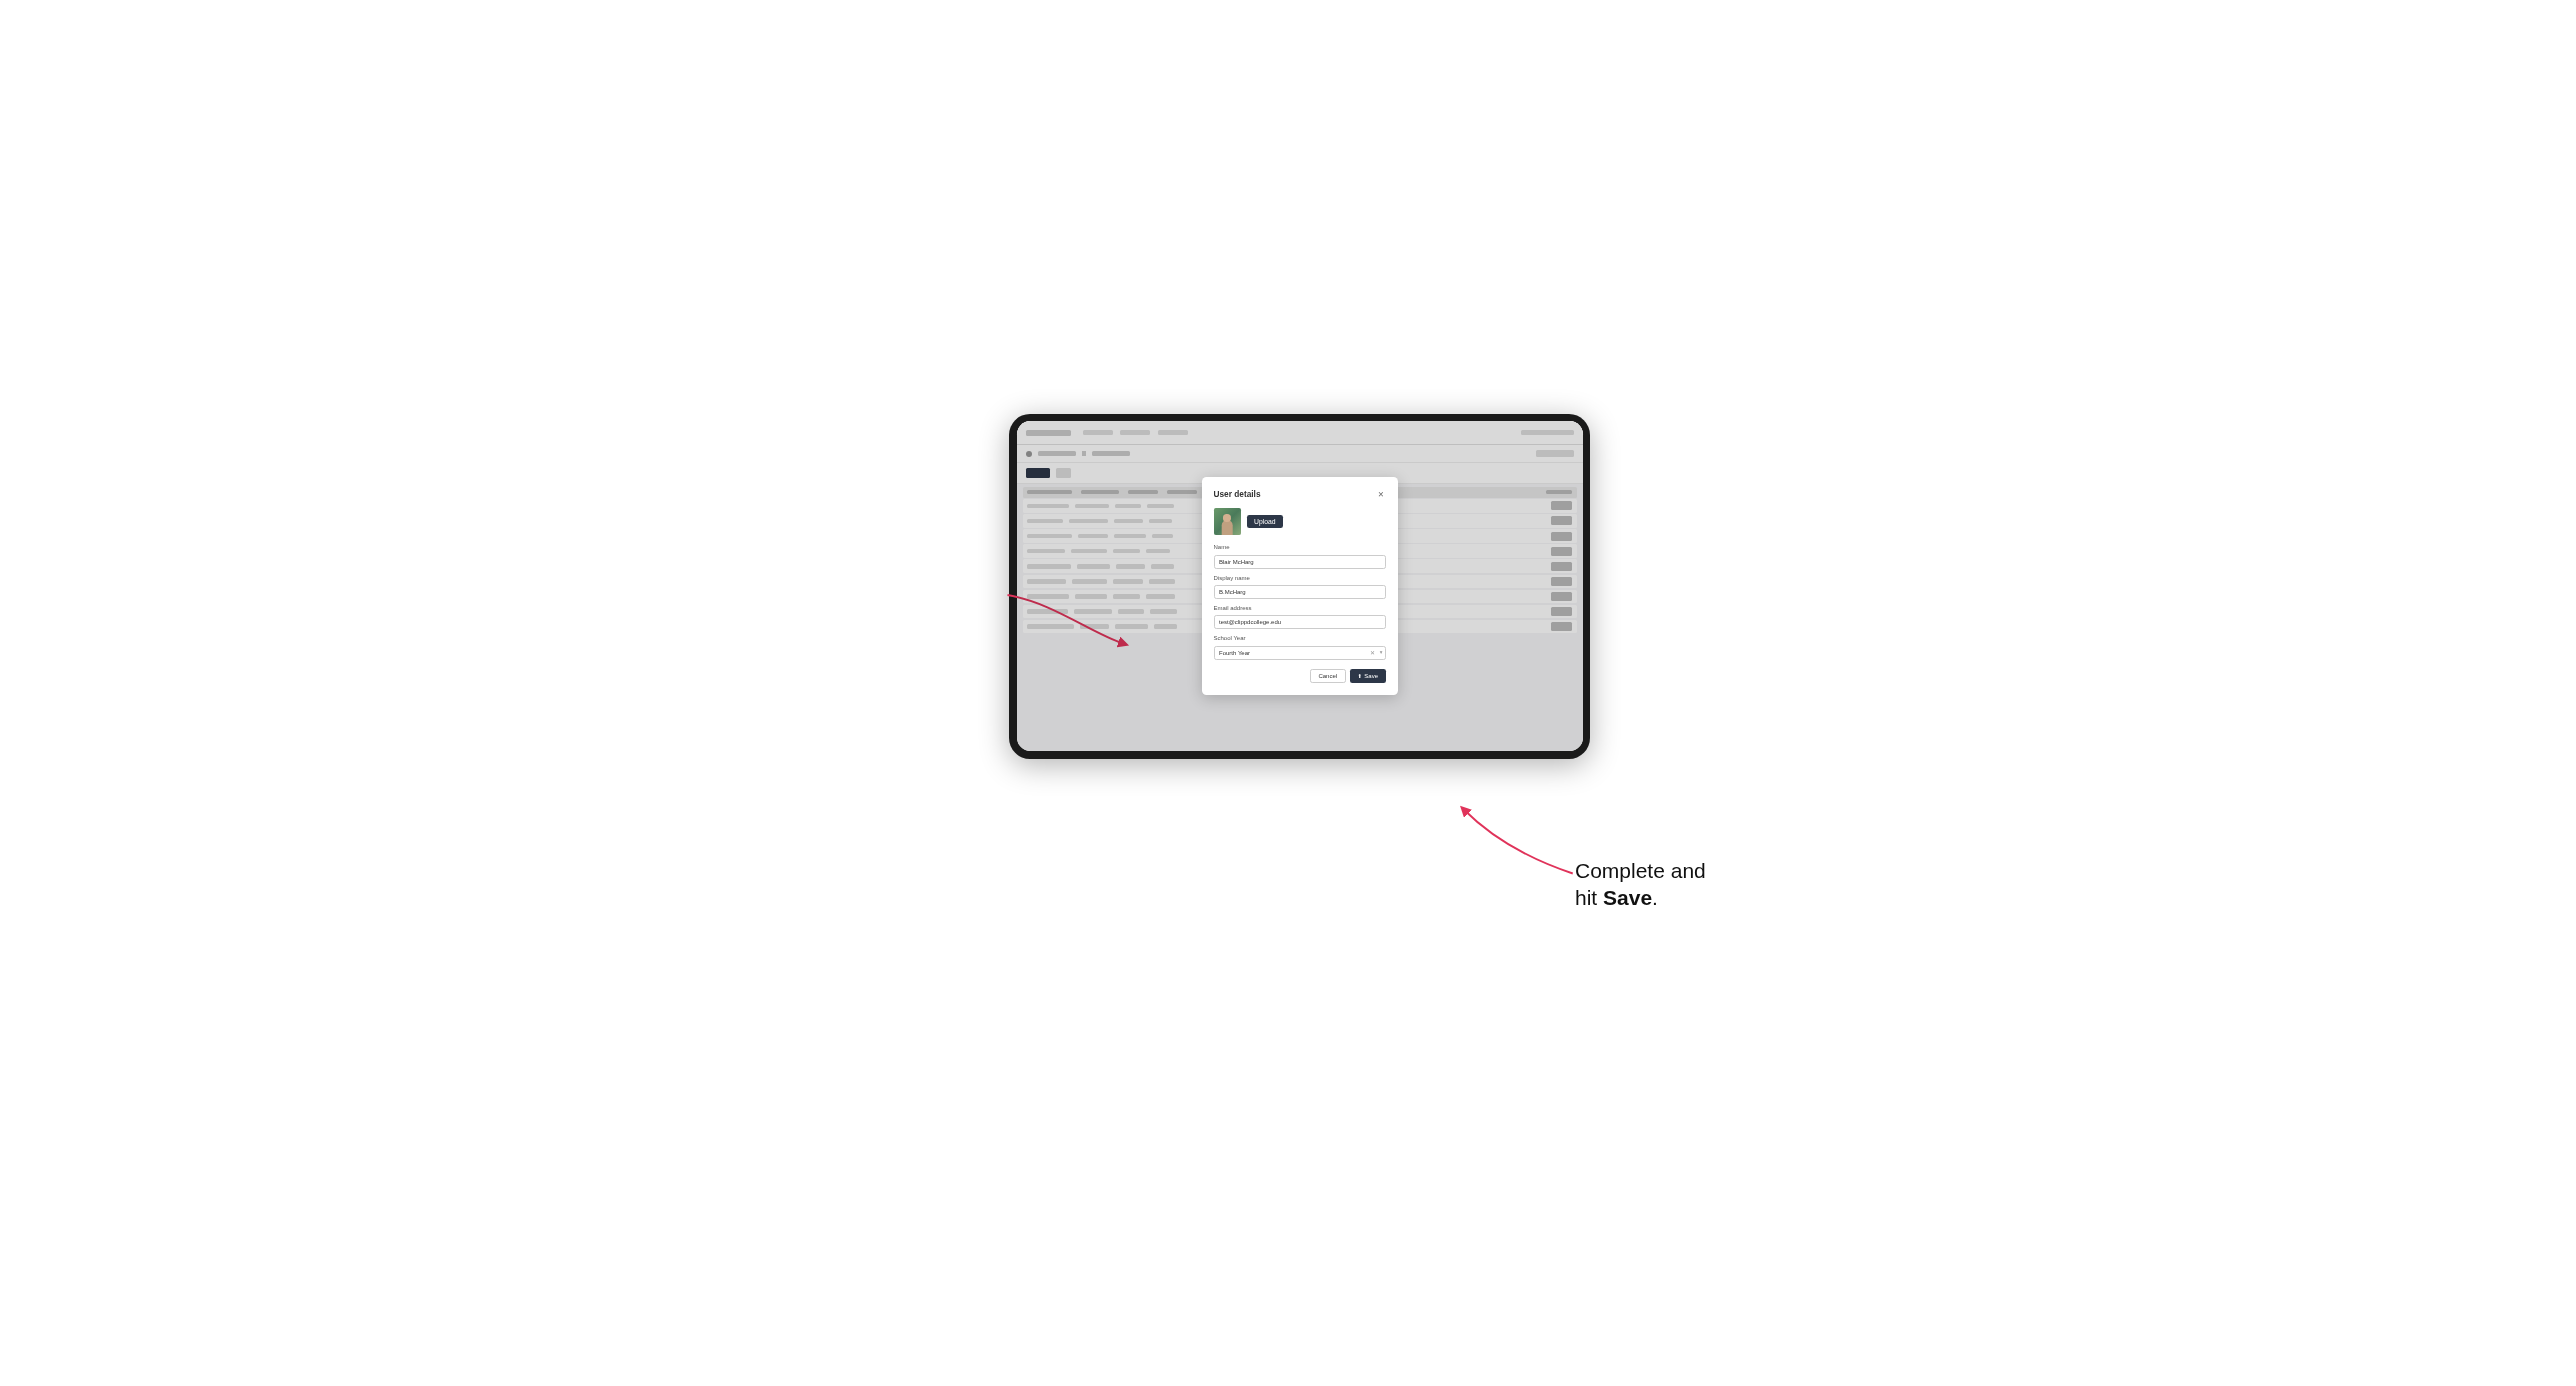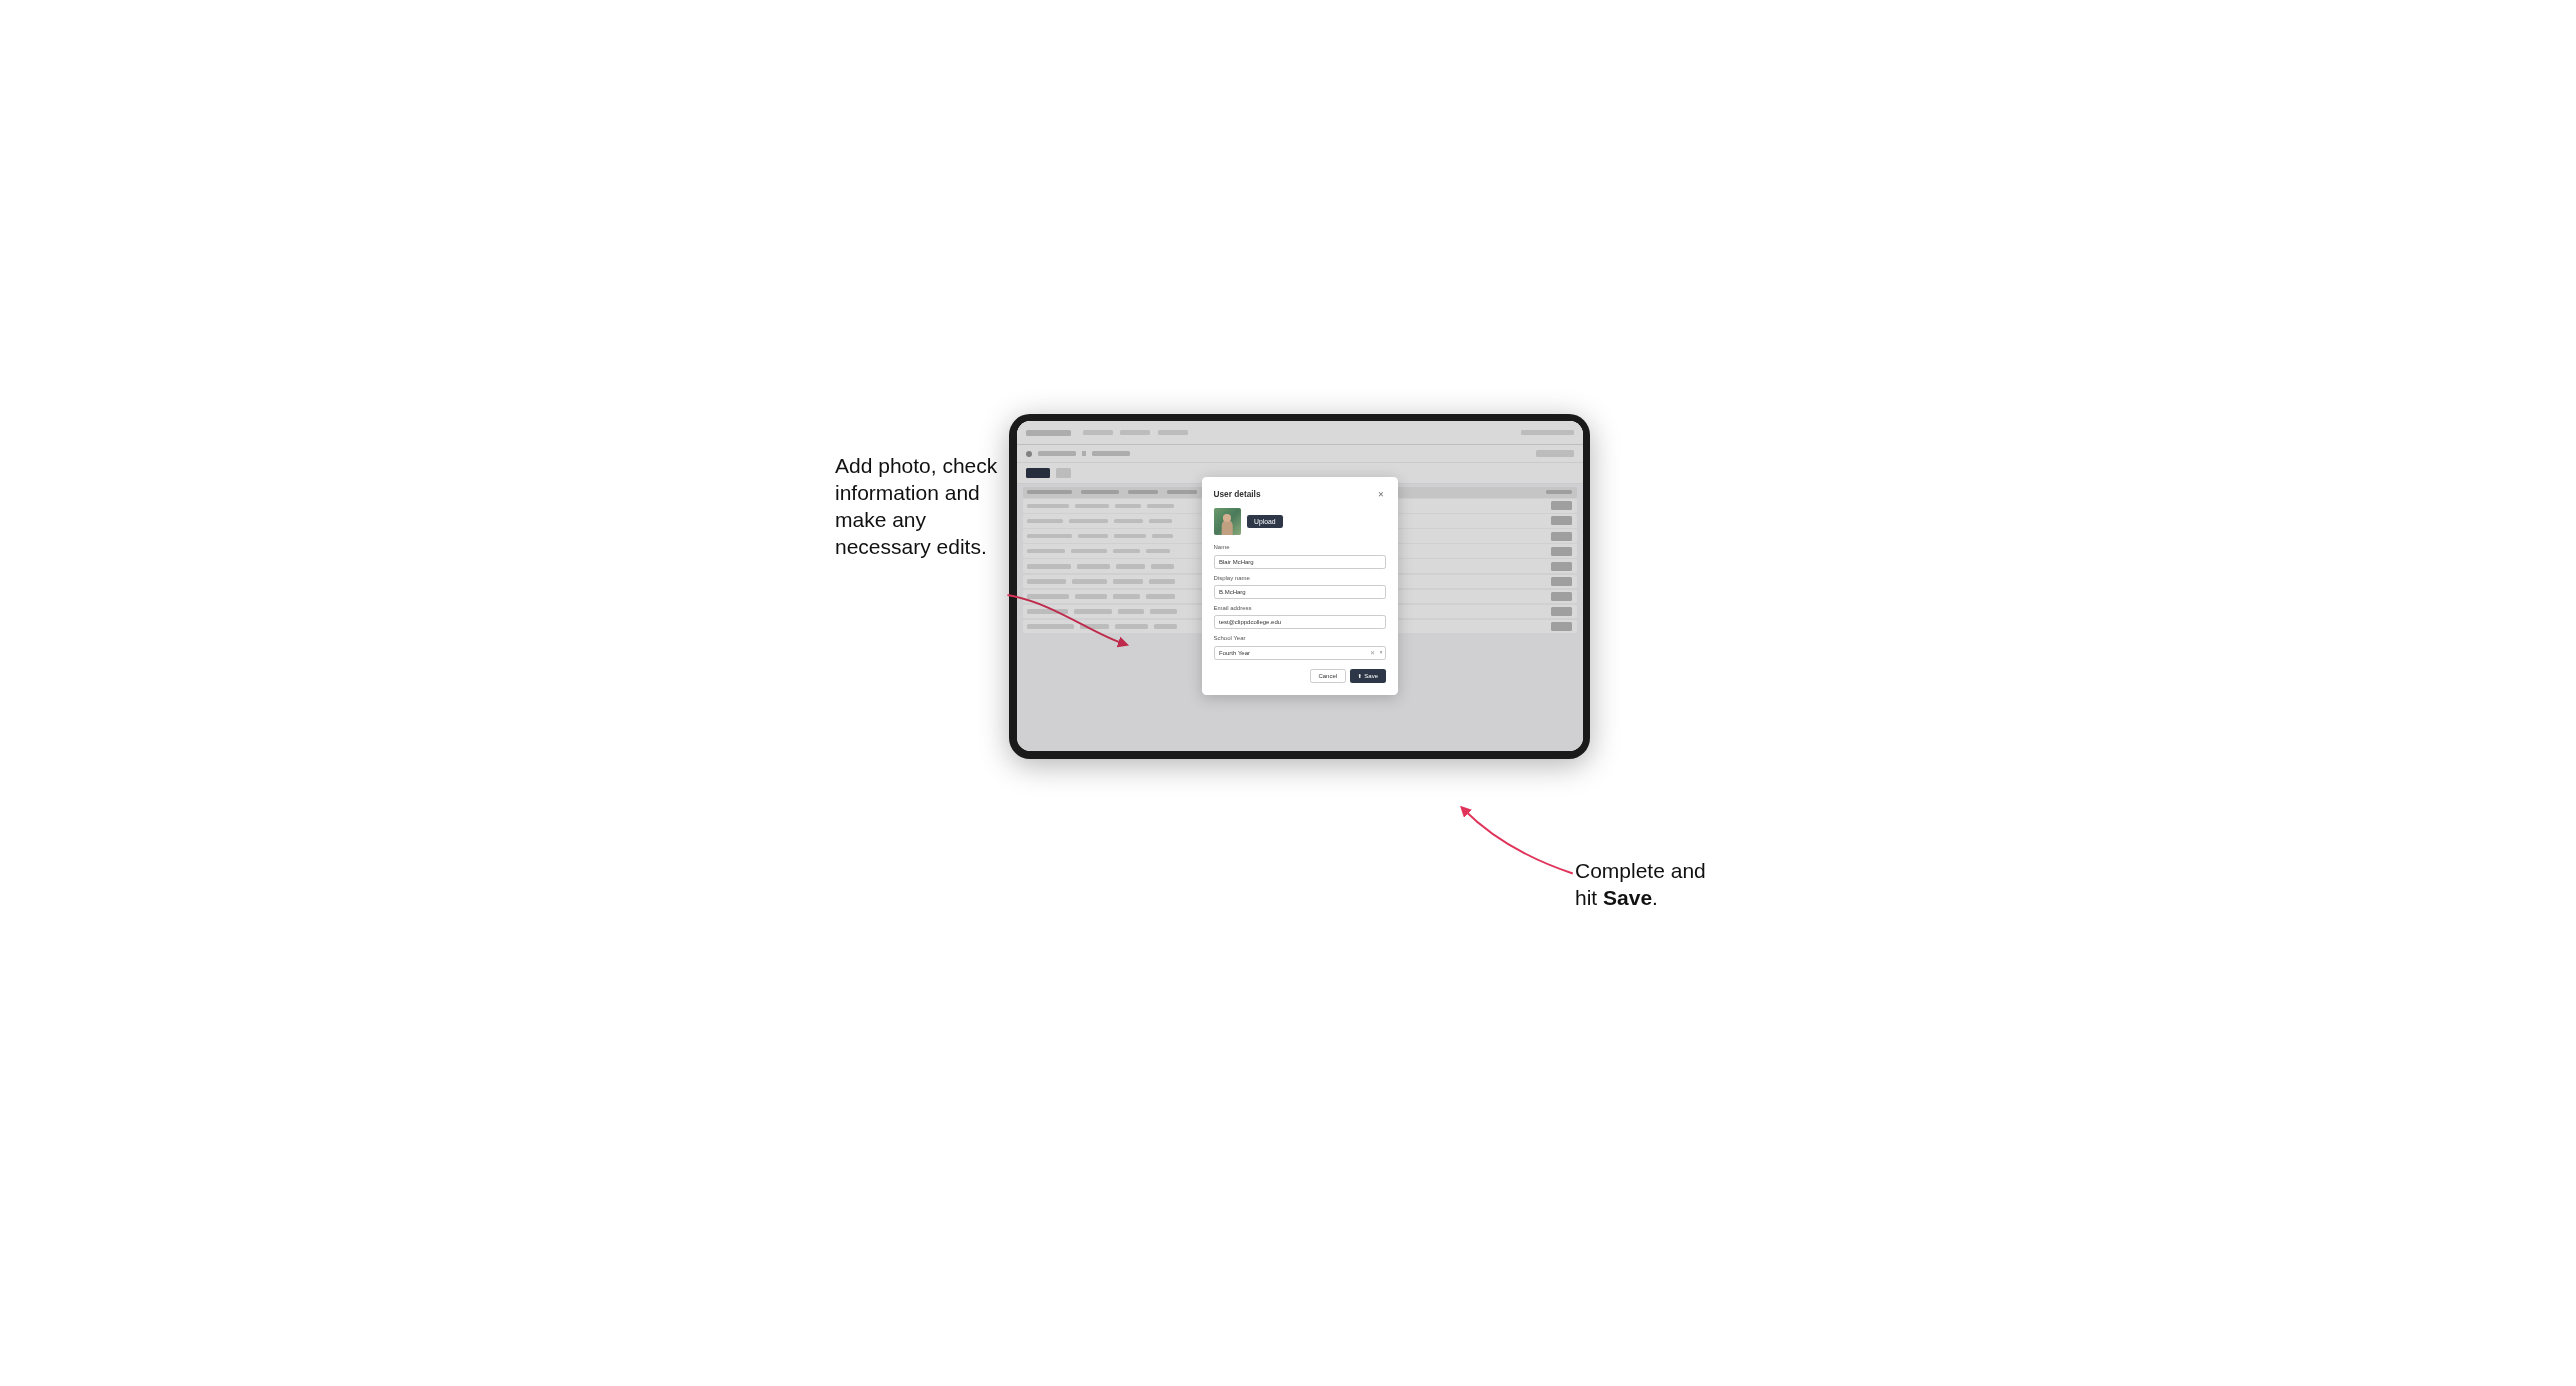--- a/index.html
+++ b/index.html
@@ -382,23 +382,20 @@
     
     svg.arrow {
       overflow: visible;
     }
   </style>
 </head>
 <body>
 
 <div class="page-container">
 
-  <div class="annotation-left">
-    <span>Add photo, check information and make any necessary edits.</span>
-  </div>
 
   <div class="annotation-right">
     <span>Complete and</span><br>
     <span>hit </span><strong>Save</strong><span>.</span>
   </div>
 
   <div class="tablet">
     <div class="tablet-screen">
 
       <div class="app-bg">

